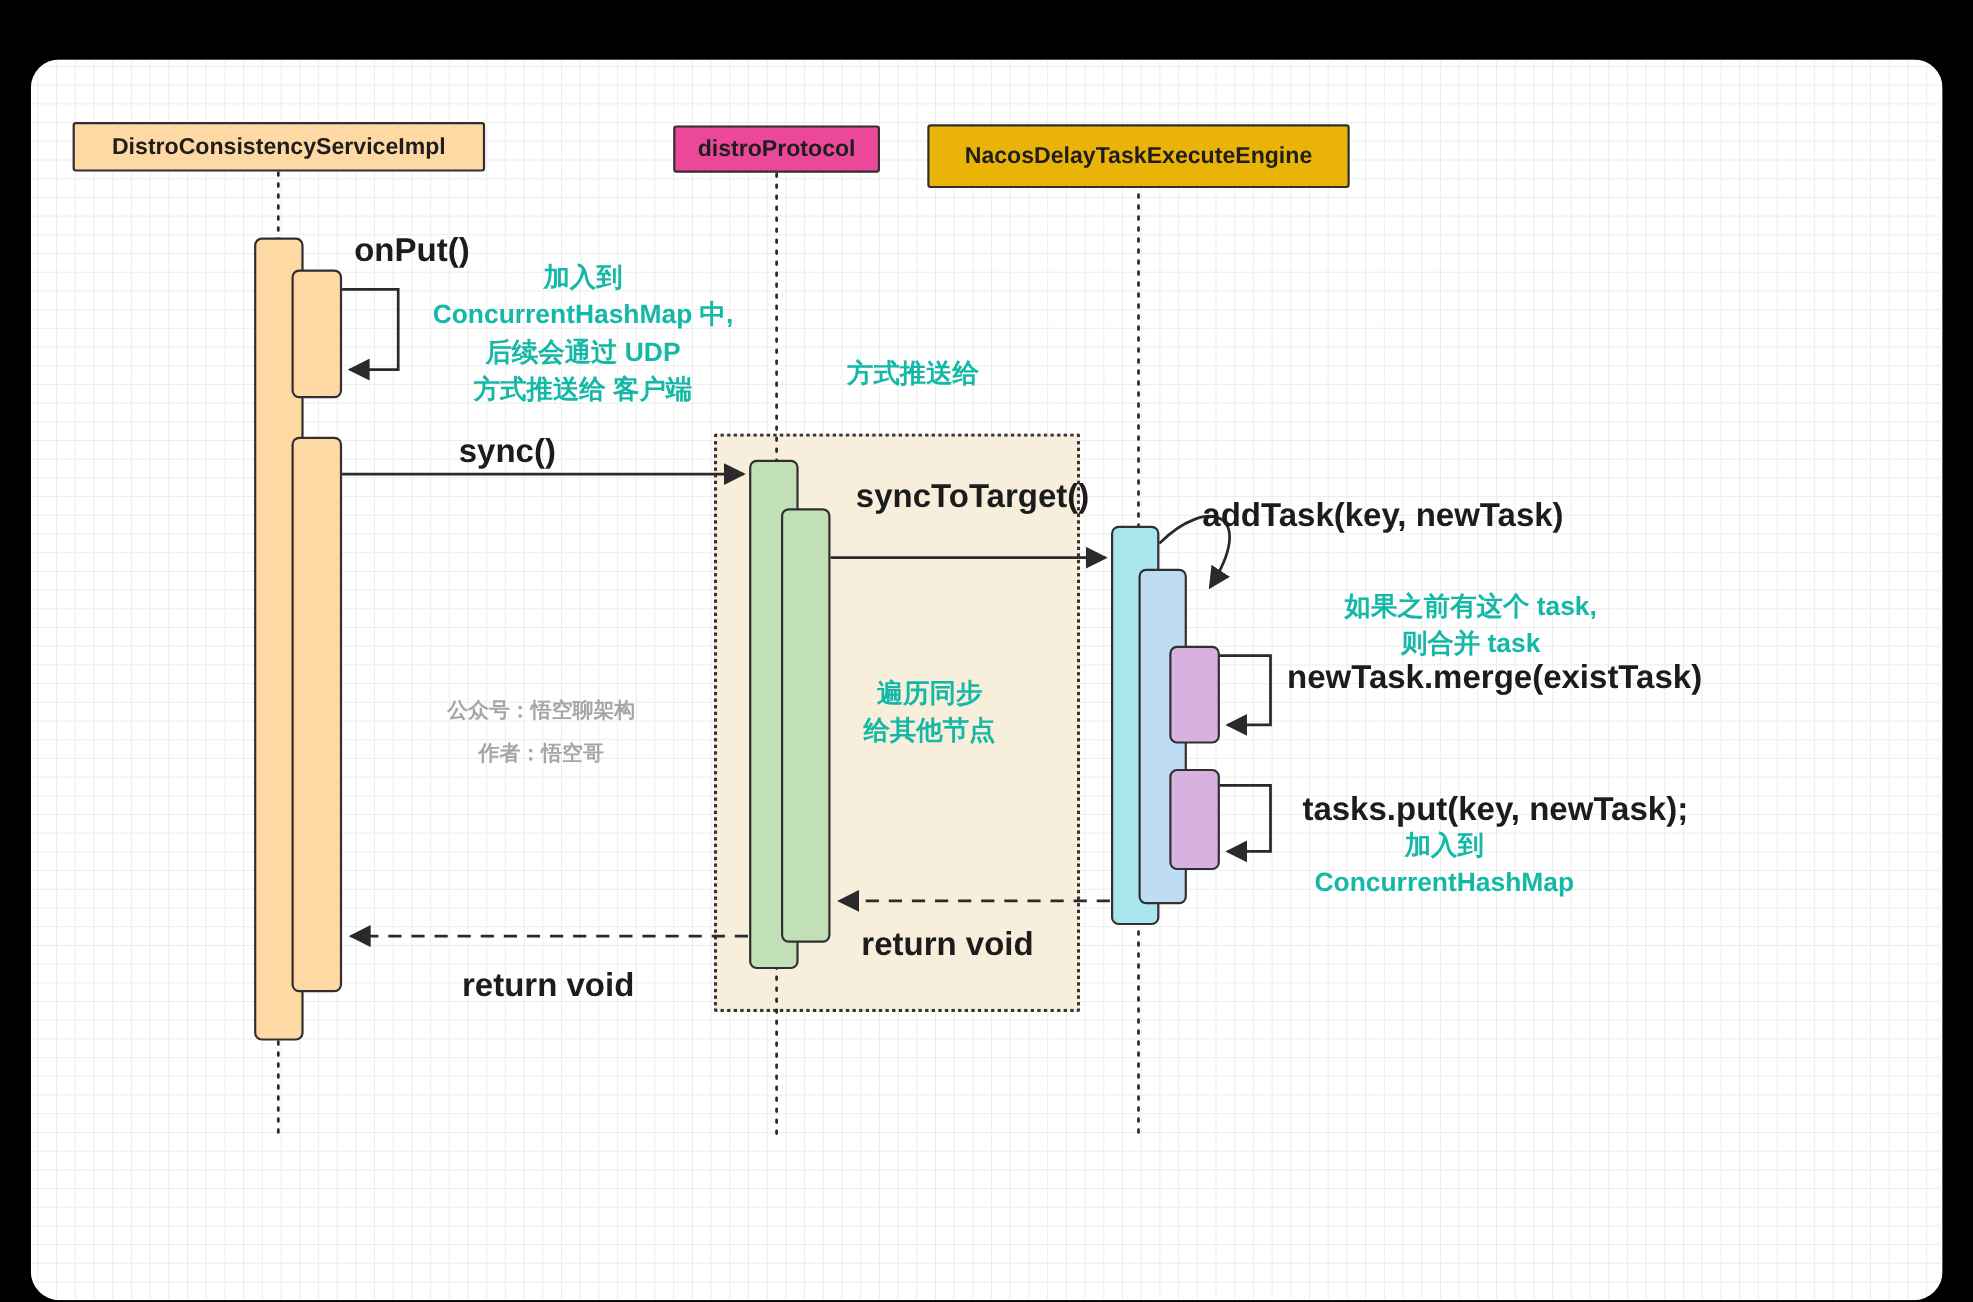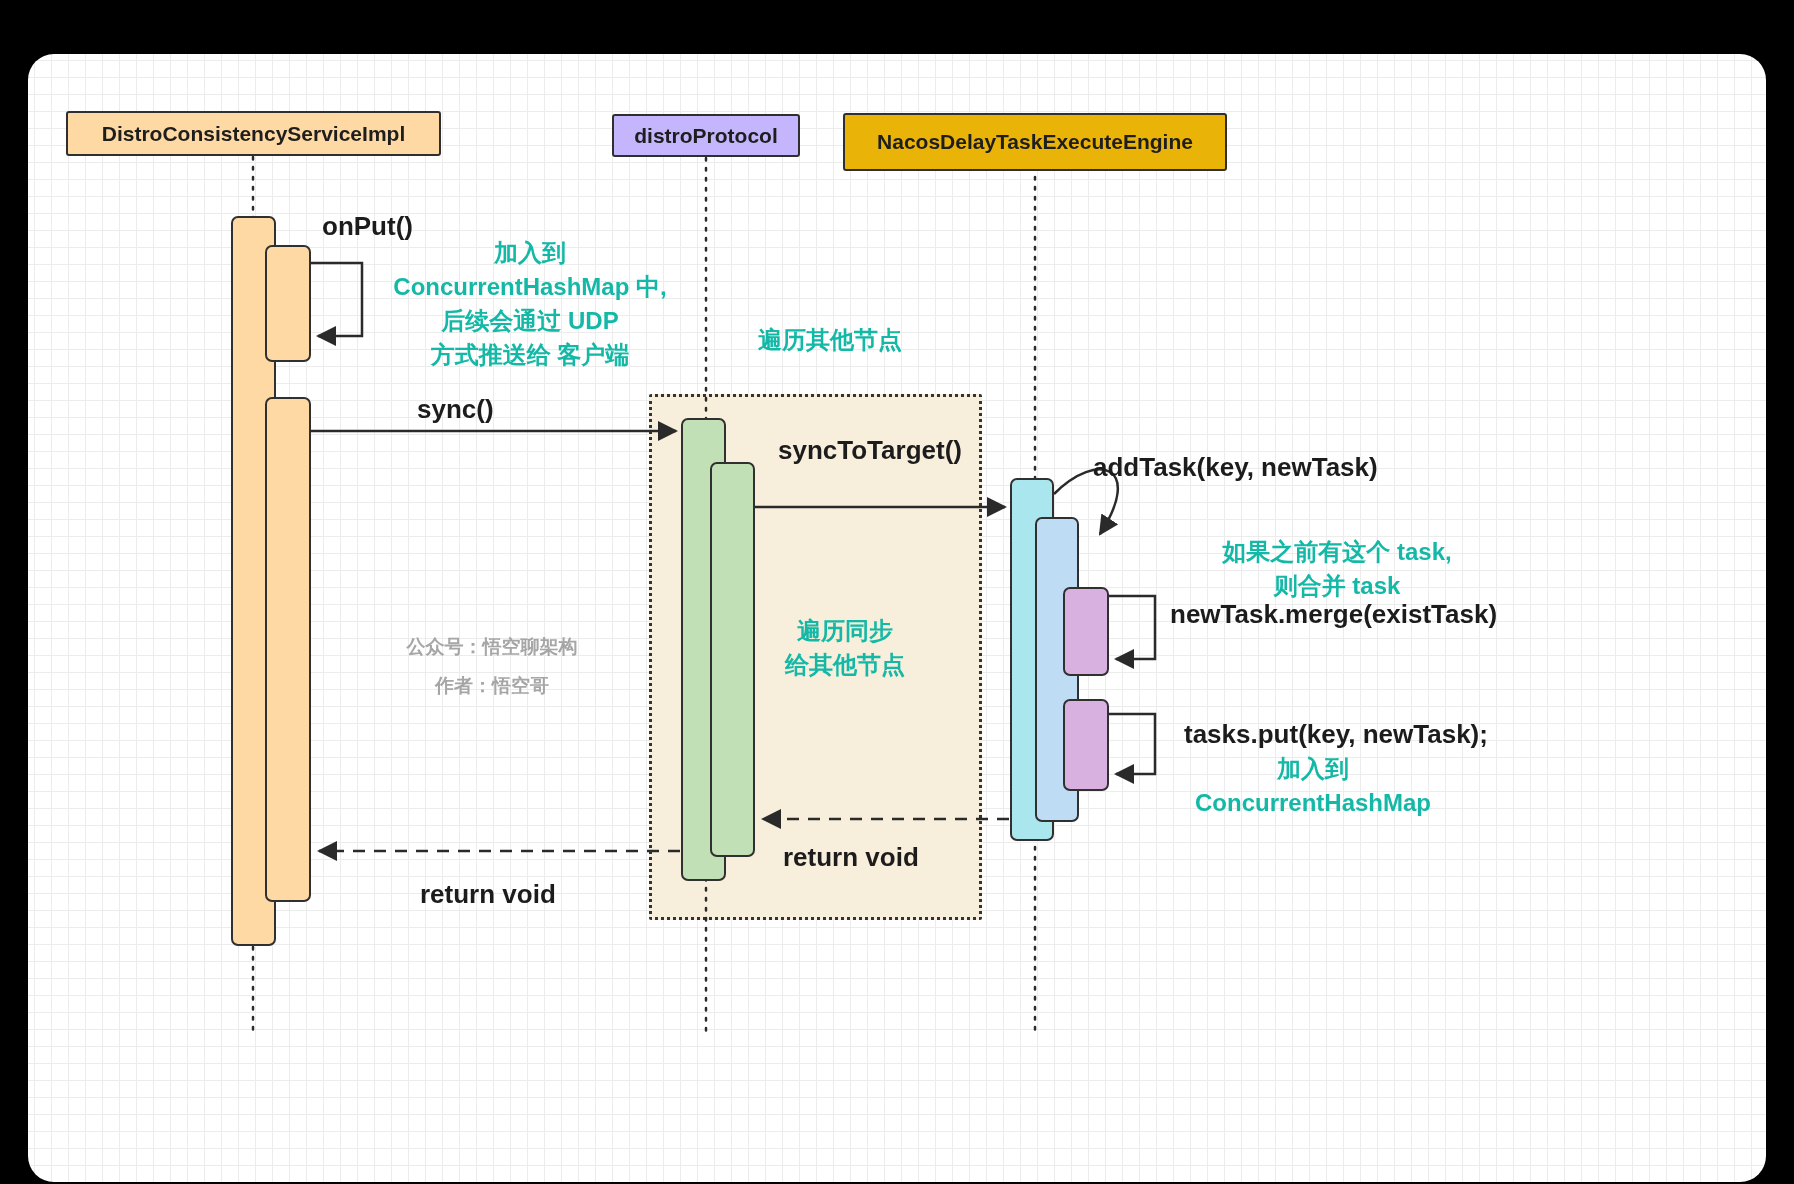--- a/index.html
+++ b/index.html
@@ -13,38 +13,38 @@
          background-size:17px 17px;background-position:6px 6px;}
   .layer{position:absolute;left:0;top:0;width:1794px;height:1184px;pointer-events:none;}
   .lifelines{z-index:2;}
   .arrows{z-index:5;}
   .fragment{position:absolute;left:649px;top:368px;width:327px;height:520px;
             background:#F8EEDC;border:3px dotted #333;border-radius:2px;z-index:1;}
   .actor{position:absolute;display:flex;align-items:center;justify-content:center;
          border:2.5px solid #2f2f2f;border-radius:3px;font-size:21px;font-weight:700;
          color:#1e1e1e;z-index:4;box-sizing:border-box;}
   .actor.a1{left:66px;top:85px;width:375px;height:45px;background:#FFD9A3;}
-  .actor.a2{left:612px;top:88px;width:188px;height:43px;background:#c4b5fd;}
+  .actor.a2{left:612px;top:88px;width:188px;height:43px;background:#ec4899;}
   .actor.a3{left:843px;top:87px;width:384px;height:58px;background:#eab308;}
   .act{position:absolute;border:2.5px solid #303030;border-radius:7px;z-index:3;box-sizing:border-box;}
   .act.orange{background:#FFD9A3;}
   .act.green{background:#C2E0B5;}
   .act.cyan{background:#A9E6EE;}
   .act.blue{background:#BFDCF5;}
   .act.purple{background:#D8B1E0;}
   .act.impl-main{left:231px;top:190px;width:45px;height:730px;}
   .act.impl-onput{left:265px;top:219px;width:46px;height:117px;}
   .act.impl-sync{left:265px;top:371px;width:46px;height:505px;}
   .act.proto-main{left:681px;top:392px;width:45px;height:463px;}
   .act.proto-inner{left:710px;top:436px;width:45px;height:395px;}
   .act.engine-main{left:1010px;top:452px;width:44px;height:363px;}
   .act.engine-inner{left:1035px;top:491px;width:44px;height:305px;}
   .act.task-merge{left:1063px;top:561px;width:46px;height:89px;}
   .act.task-put{left:1063px;top:673px;width:46px;height:92px;}
-  .msg{position:absolute;font-size:26px;font-weight:600;color:#1c1c1c;white-space:nowrap;z-index:6;}
+  .msg{position:absolute;font-size:30px;font-weight:600;color:#1c1c1c;white-space:nowrap;z-index:6;}
   .msg.onput{left:322px;top:185px;}
   .msg.sync{left:417px;top:368px;}
   .msg.synctotarget{left:778px;top:409px;}
   .msg.addtask{left:1093px;top:426px;}
   .msg.merge{left:1170px;top:573px;}
   .msg.tasksput{left:1184px;top:693px;}
   .msg.retproto{left:783px;top:816px;}
   .msg.retimpl{left:420px;top:853px;}
   .note{position:absolute;font-size:24px;font-weight:700;color:#14b8a6;text-align:center;
         line-height:34px;white-space:nowrap;z-index:6;}
@@ -115,21 +115,21 @@
   <div class="msg retproto">return void</div>
   <div class="msg retimpl">return void</div>
 
   <div class="note hashmap">
     <div>加入到</div>
     <div>ConcurrentHashMap 中,</div>
     <div>后续会通过 UDP</div>
     <div>方式推送给 客户端</div>
   </div>
   <div class="note traverse-nodes">
-    <div>遍历其他节点</div>
+    <div>方式推送给</div>
   </div>
   <div class="note merge-note">
     <div>如果之前有这个 task,</div>
     <div>则合并 task</div>
   </div>
   <div class="note traverse-sync">
     <div>遍历同步</div>
     <div>给其他节点</div>
   </div>
   <div class="note put-note">

